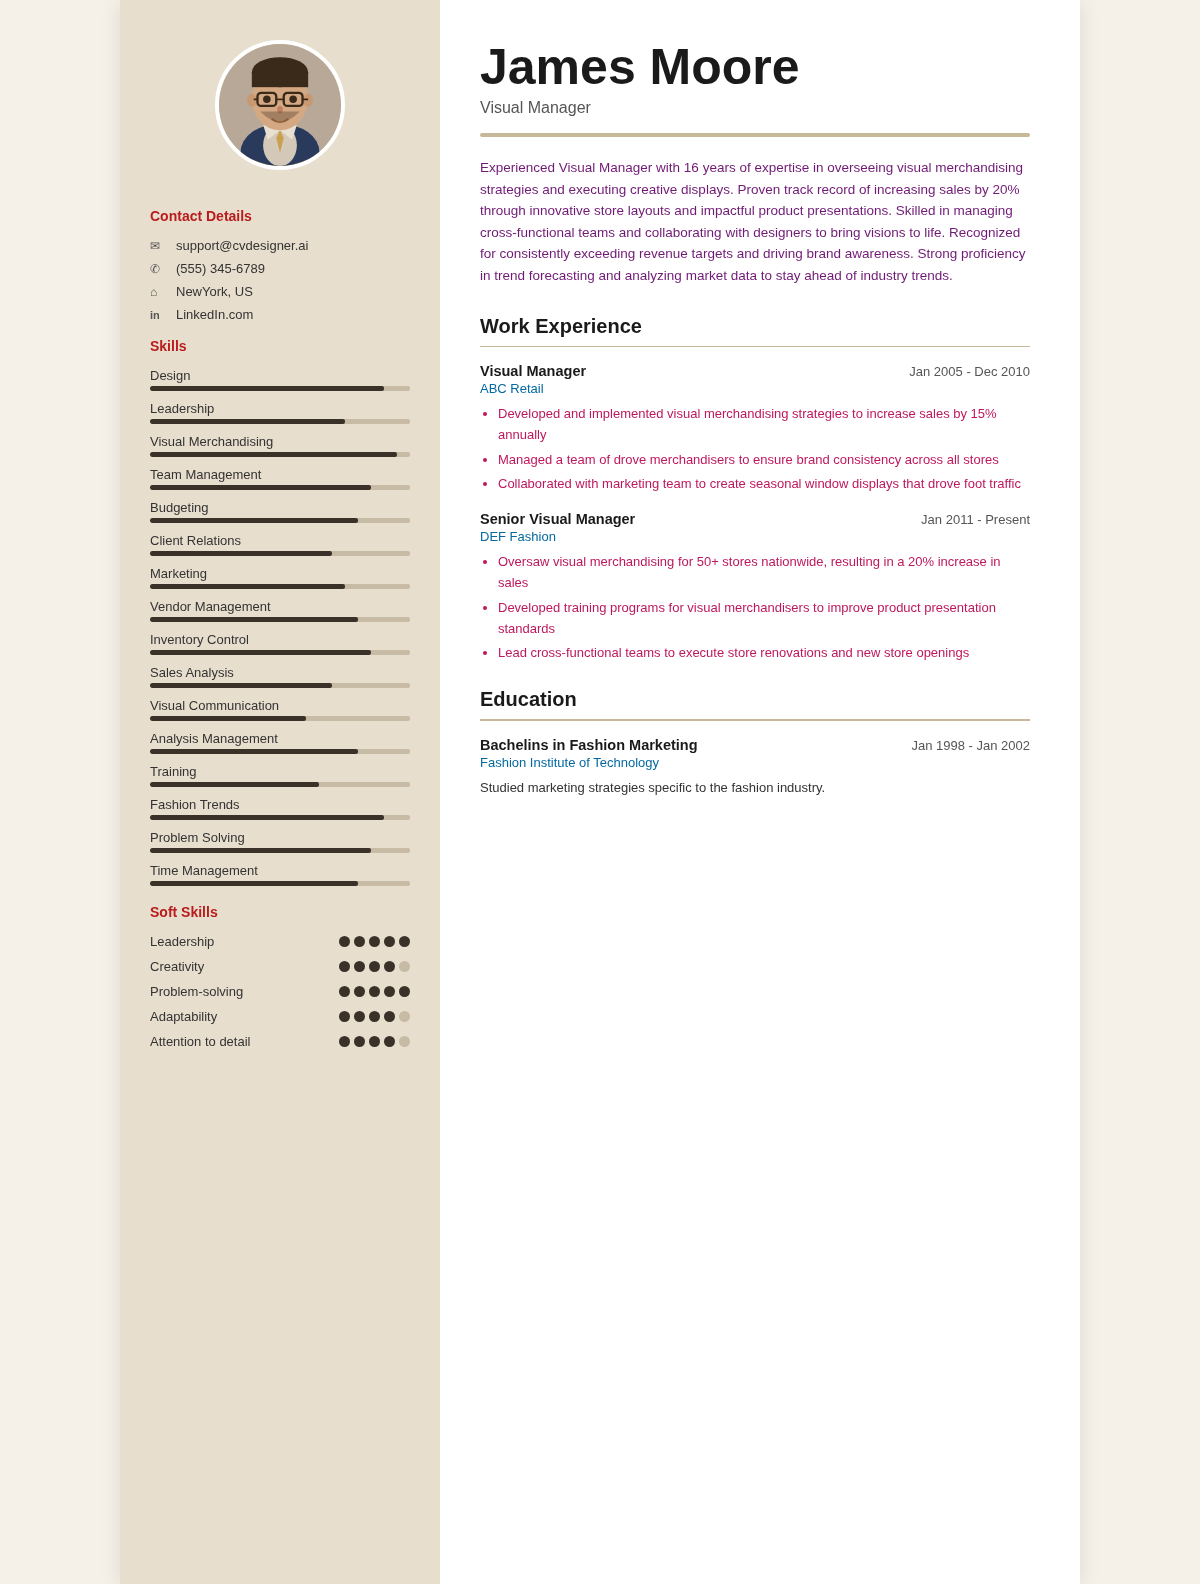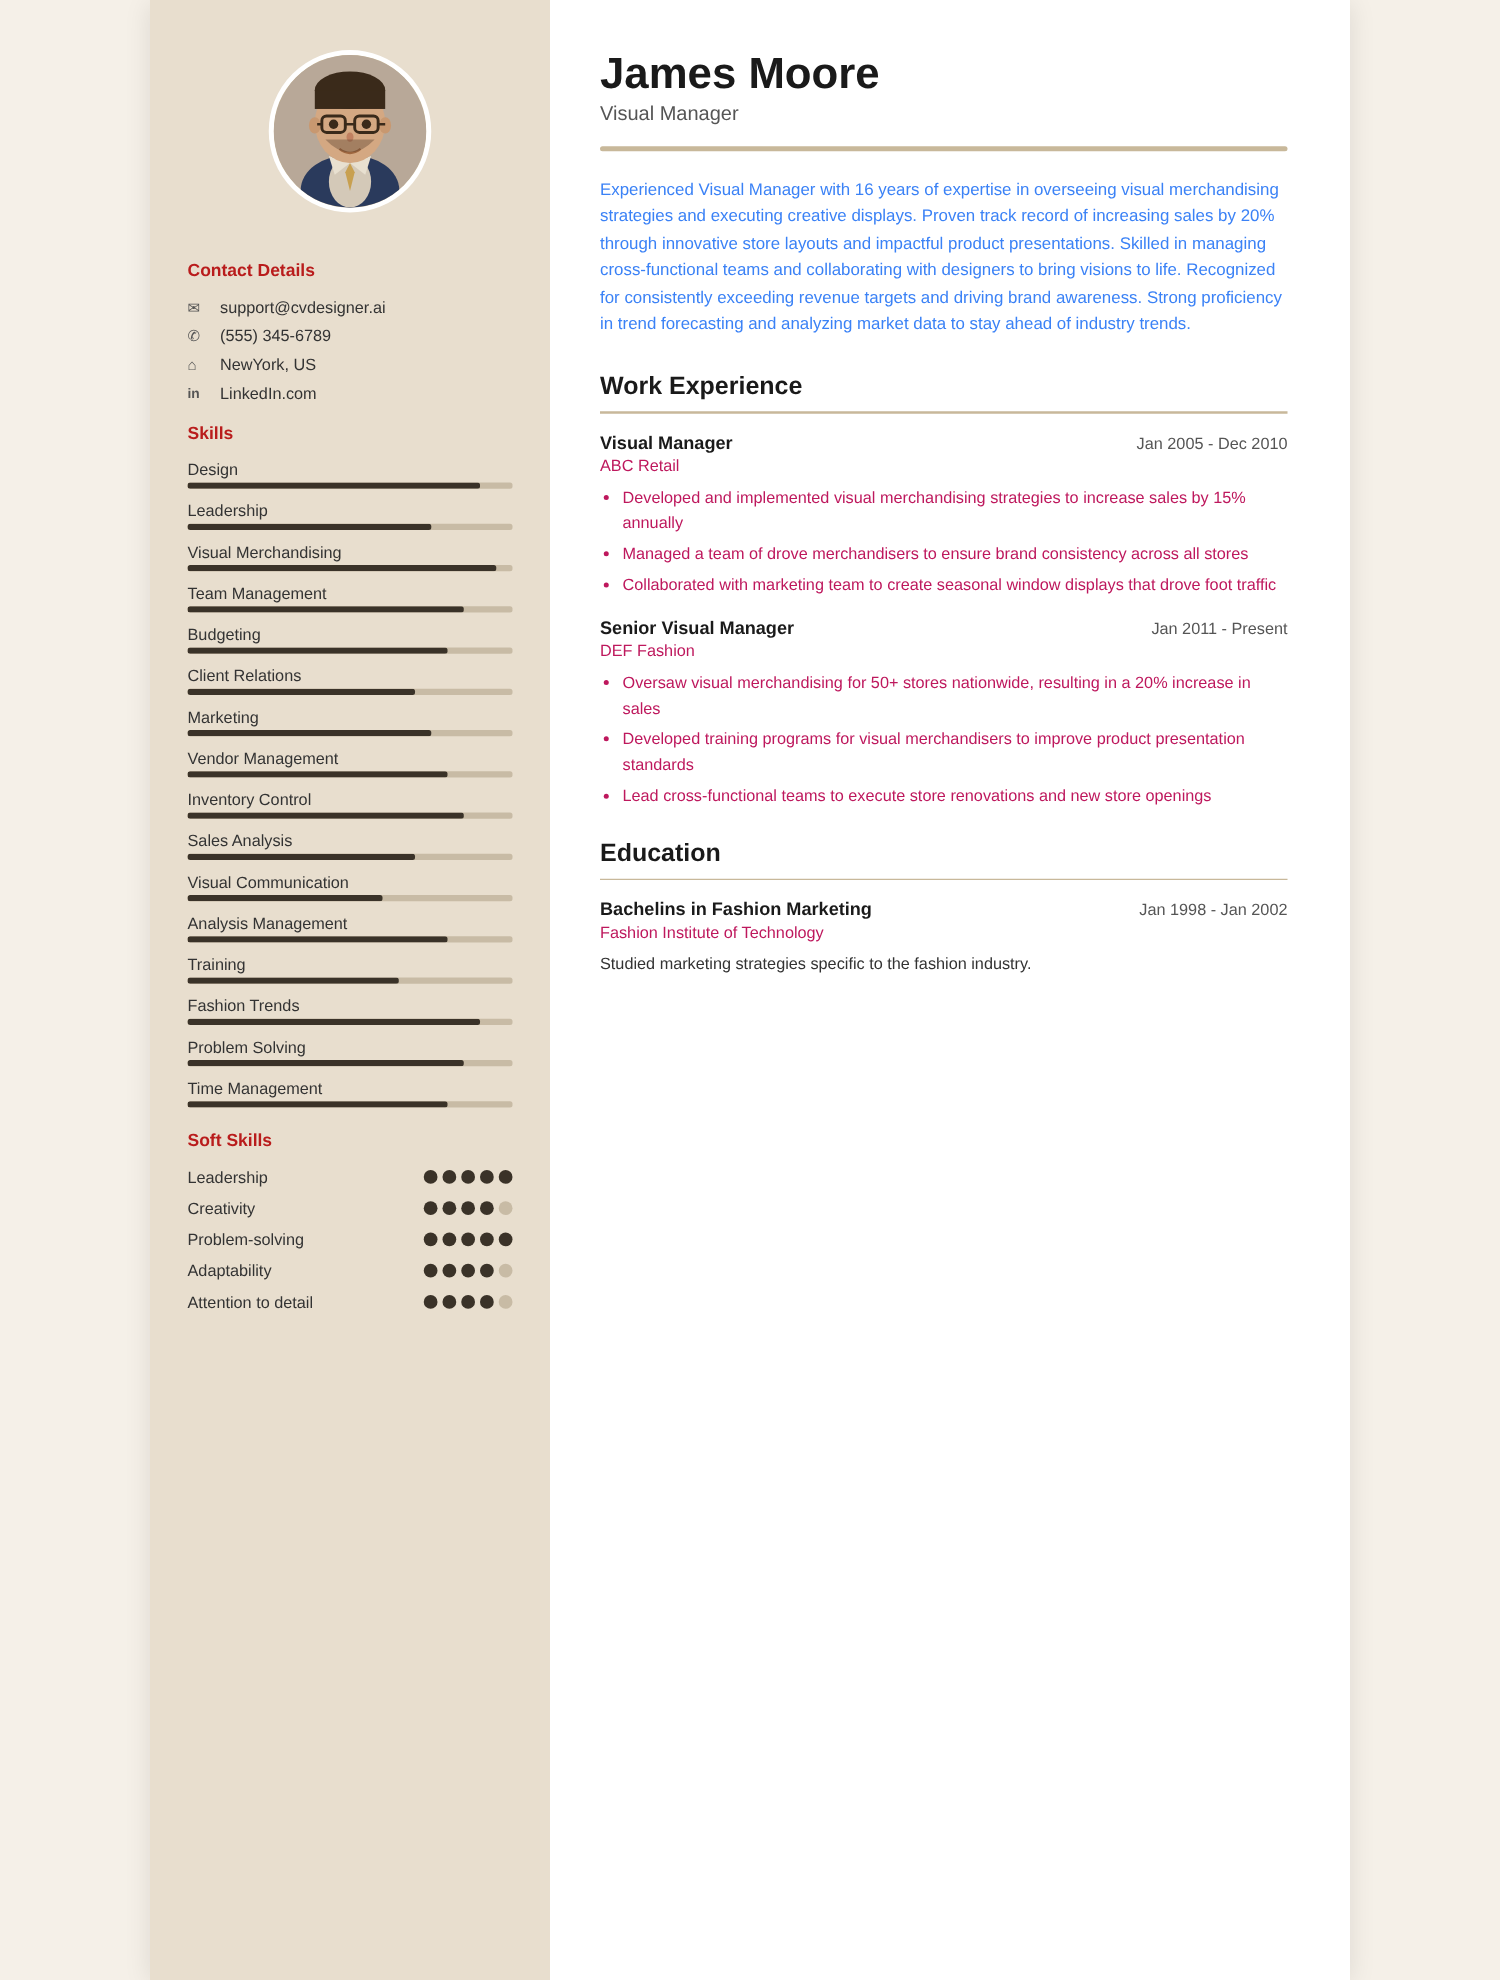--- a/index.html
+++ b/index.html
@@ -115,21 +115,21 @@
     }
     .dot-filled { background: #3a3228; }
     .dot-empty { background: #c8bba5; }
 
     
     .main {
       flex: 1;
       padding: 40px 50px 40px 40px;
     }
     .name {
-      font-size: 35px;
+      font-size: 50px;
       font-weight: bold;
       color: #1a1a1a;
       line-height: 1.1;
     }
     .job-title {
       font-size: 16px;
       color: #555;
       margin-bottom: 16px;
       margin-top: 4px;
     }
@@ -141,21 +141,21 @@
       border-radius: 2px;
     }
     .thin-divider {
       width: 100%;
       height: 1.5px;
       background: #c8b89a;
       margin-bottom: 14px;
     }
     .summary {
       font-size: 13.5px;
-      color: #3b82f6;
+      color: #701a75;
       line-height: 1.6;
       margin-bottom: 28px;
     }
     .main-section-title {
       font-size: 20px;
       font-weight: bold;
       color: #1a1a1a;
       margin-bottom: 8px;
     }
     .job-header {
@@ -169,21 +169,21 @@
       font-size: 14.5px;
       font-weight: bold;
       color: #1a1a1a;
     }
     .job-date {
       font-size: 13px;
       color: #555;
     }
     .job-company {
       font-size: 13px;
-      color: #be185d;
+      color: #0369a1;
       margin-bottom: 8px;
     }
     .job-bullets {
       padding-left: 18px;
     }
     .job-bullets li {
       font-size: 13px;
       color: #be185d;
       line-height: 1.6;
       margin-bottom: 4px;

